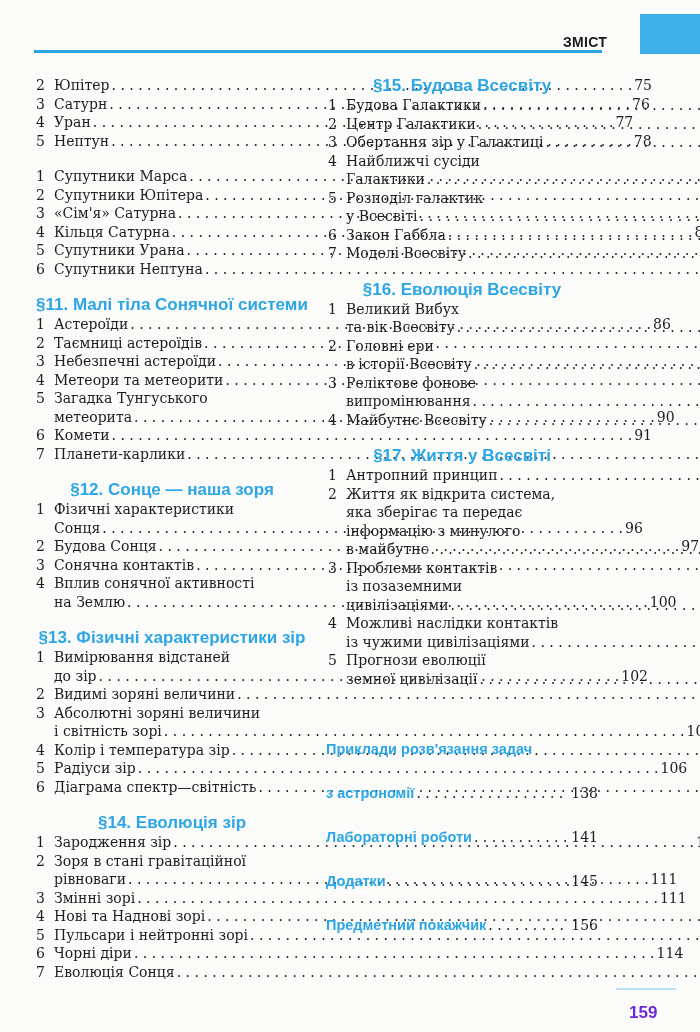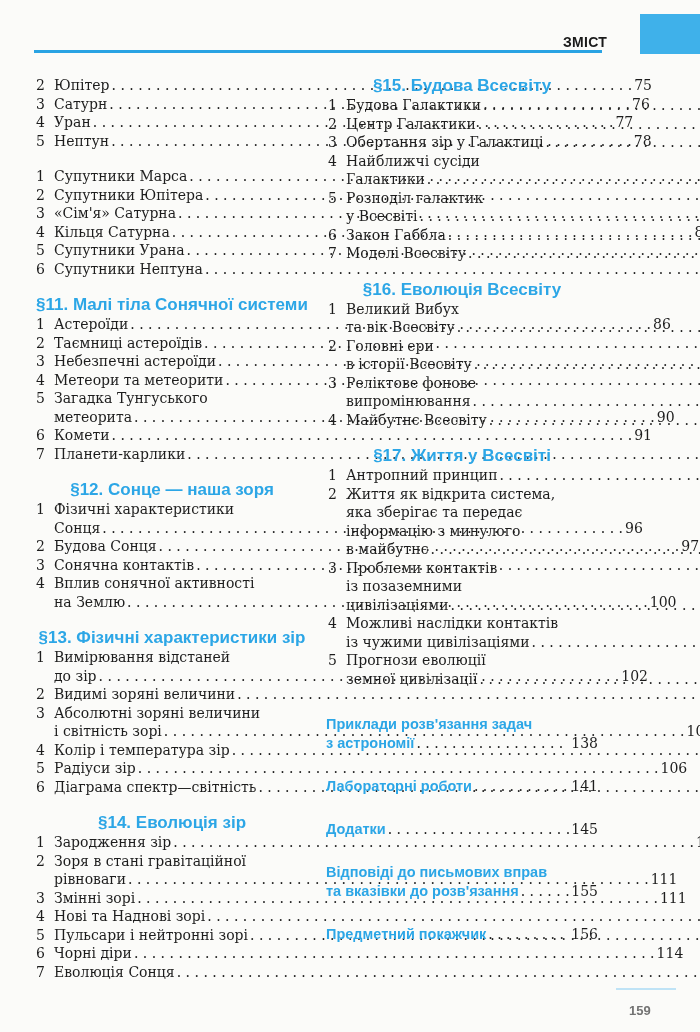--- a/index.html
+++ b/index.html
@@ -26,25 +26,25 @@
   }
   .entry { display:flex; font-size:14px; line-height:18.5px; }
   .num { width:18px; flex:none; text-align:left; padding-left:2px; }
   .body { flex:1; }
   .line { display:flex; align-items:baseline; white-space:nowrap; }
   .line .txt { flex:none; }
   .dots { flex:1; overflow:hidden; white-space:nowrap; letter-spacing:2.2px; margin:0 2px; }
   .dots::before { content:". . . . . . . . . . . . . . . . . . . . . . . . . . . . . . . . . . . . . . . . . . . . . . . . . . . . . . . . . . ."; letter-spacing:0; }
   .pg { flex:none; text-align:right; }
   .major { margin-bottom:24px; }
-  .major .mline { display:flex; align-items:flex-end; white-space:nowrap; font-size:14px; line-height:19px; }
+  .major .mline { display:flex; align-items:flex-end; white-space:nowrap; font-size:14px; line-height:19px;margin-top:25px; }
   .major .mtxt { font-family:"Liberation Sans", sans-serif; font-weight:bold; font-size:14.5px; color:#2ca6e6; flex:none; }
   .page-num {
     position:absolute; left:629px; top:1003px;
-    font-family:"Liberation Sans", sans-serif; font-weight:bold; font-size:13px; color:#737373;
+    font-family:"Liberation Sans", sans-serif; font-weight:bold; font-size:17px; color:#6d28d9;
   }
   .page-rule { position:absolute; left:616px; top:988px; width:60px; height:2px; background:#bfe3f6; }
 </style>
 </head>
 <body>
 
 <div class="tab"></div>
 <div class="header-title">ЗМІСТ</div>
 <div class="header-rule"></div>
 
@@ -619,30 +619,20 @@
     </div>
     <div class="major">
       <div class="mline">
         <span class="mtxt">Додатки</span>
         <span class="dots"></span>
         <span class="pg">145</span>
       </div>
     </div>
     <div class="major">
       <div class="mline">
-        <span class="mtxt">Відповіді до письмових вправ</span>
-      </div>
-      <div class="mline">
-        <span class="mtxt">та вказівки до розв'язання</span>
-        <span class="dots"></span>
-        <span class="pg">155</span>
-      </div>
-    </div>
-    <div class="major">
-      <div class="mline">
         <span class="mtxt">Предметний покажчик</span>
         <span class="dots"></span>
         <span class="pg">156</span>
       </div>
     </div>
   </div>
 
 <div class="page-rule"></div>
 <div class="page-num">159</div>
 

